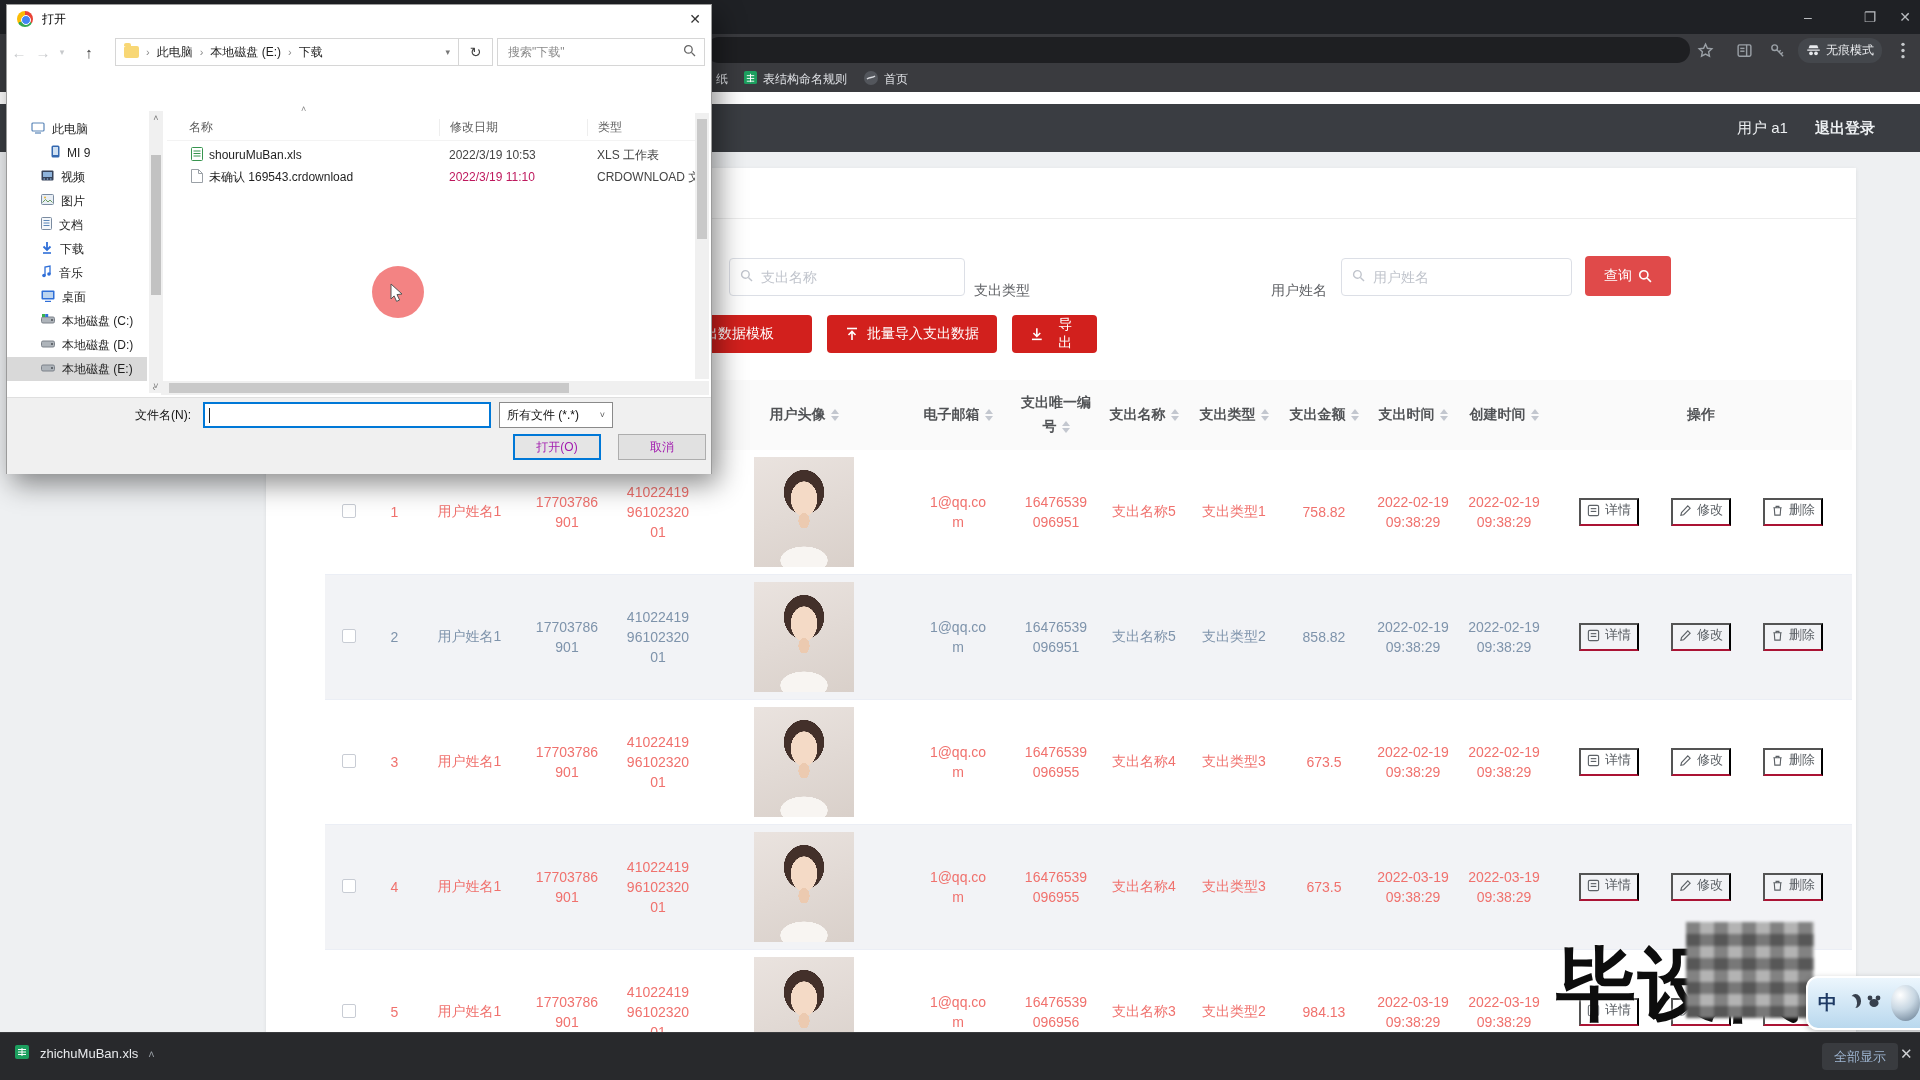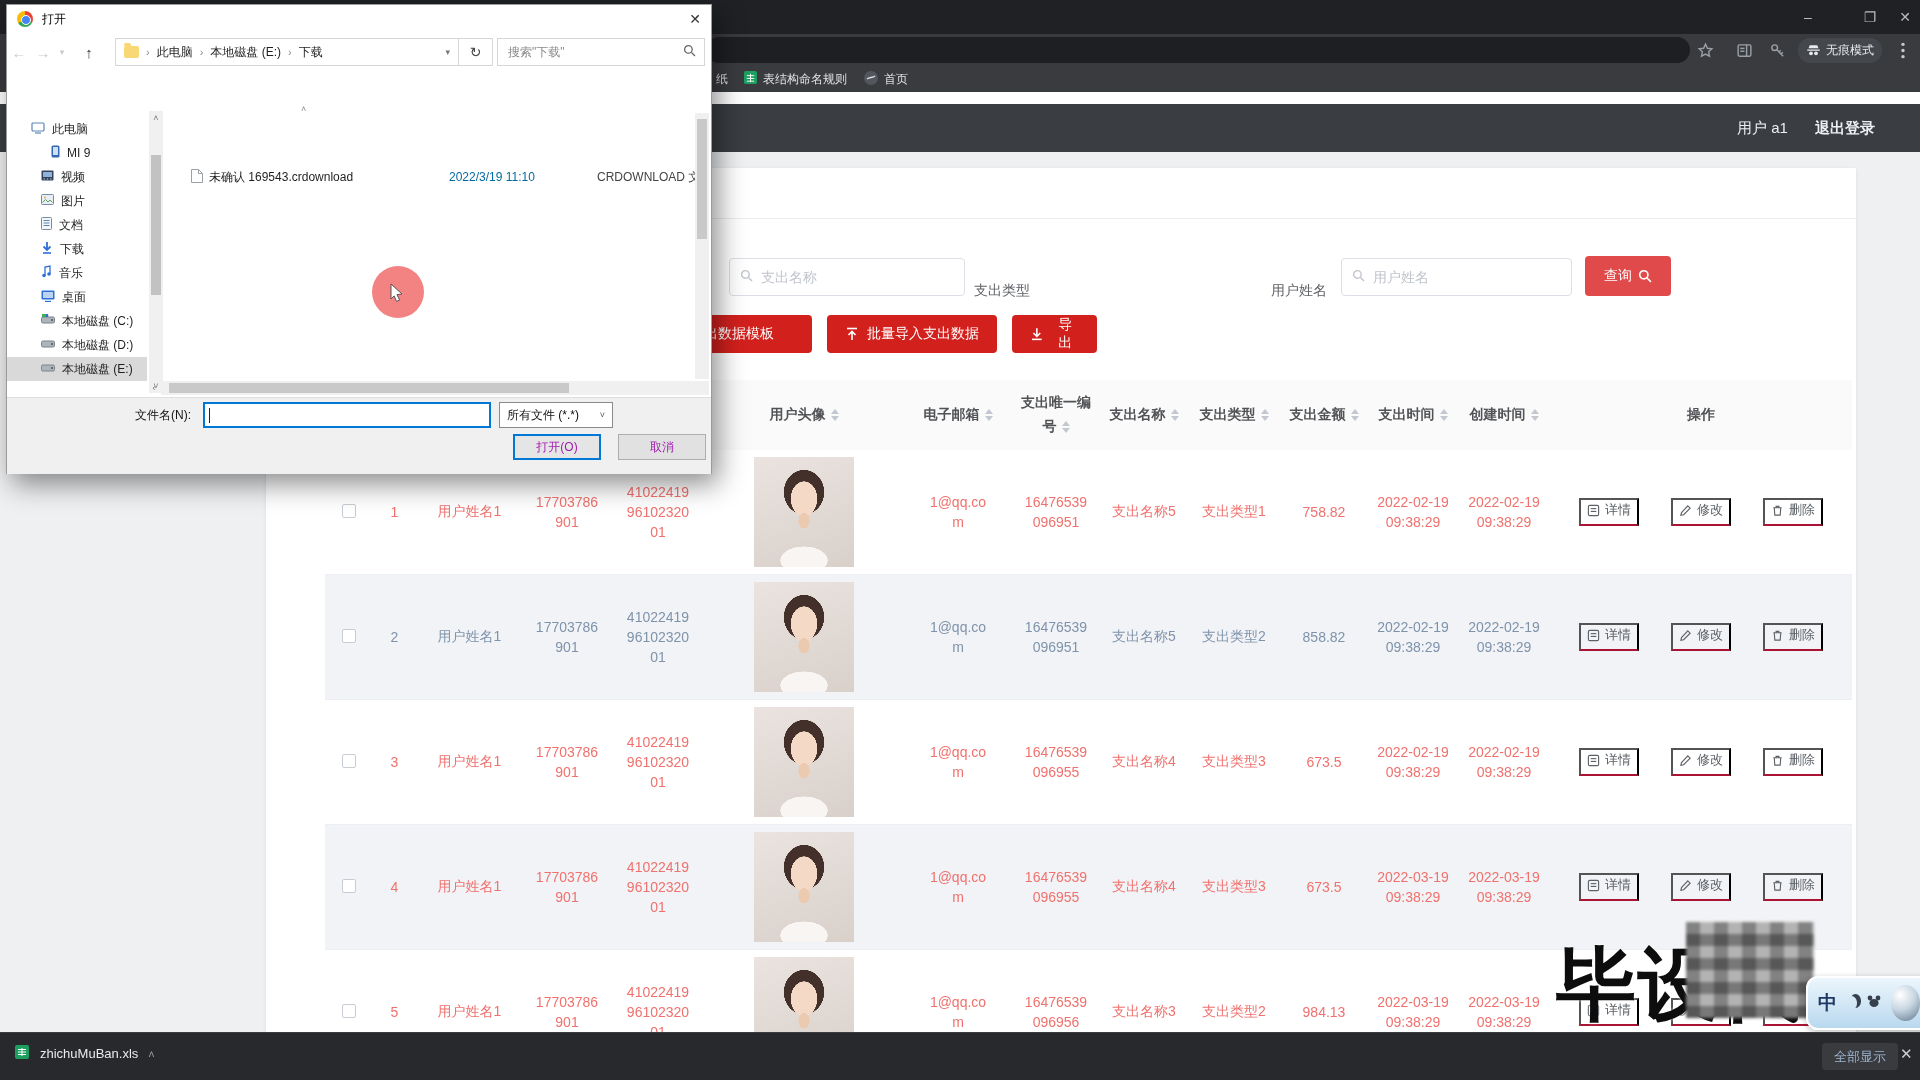--- a/index.html
+++ b/index.html
@@ -705,29 +705,45 @@
         <span>本地磁盘 (E:)</span>
       </div>
     </div>
     <div class="sscroll">
       <div style="position:absolute;left:0;top:2px;width:14px;">˄</div>
       <div class="thumb"></div>
       <div style="position:absolute;left:0;bottom:2px;width:14px;">˅</div>
     </div>
 
     <div style="position:absolute;left:294px;top:99px;color:#8a8a8a;font-size:9px;">˄</div>
+    <div class="listhead">
+      <span style="width:272px;padding-left:22px;">名称</span>
+      <span style="width:148px;border-left:1px solid #eee;padding-left:10px;">修改日期</span>
+      <span style="flex:1;border-left:1px solid #eee;padding-left:10px;">类型</span>
+    </div>
+    <div class="fr" style="top:139px;">
+      <span class="fcell" style="width:272px;padding-left:24px;">
+        <span><svg width="12" height="14" viewBox="0 0 12 14">
+              <rect x="0.5" y="0.5" width="11" height="13" rx="1" fill="#fff" stroke="#37954f"></rect>
+              <path d="M2.5 4h7M2.5 6.5h7M2.5 9h7" stroke="#37954f"></path>
+            </svg></span>
+        <span>shouruMuBan.xls</span>
+      </span>
+      <span class="fcell" style="width:148px;padding-left:10px;color:#444;">2022/3/19 10:53</span>
+      <span class="fcell" style="flex:1;padding-left:10px;color:#444;">XLS 工作表</span>
+    </div>
     <div class="fr" style="top:161px;">
       <span class="fcell" style="width:272px;padding-left:24px;">
         <span><svg width="12" height="14" viewBox="0 0 12 14">
               <path d="M0.5 0.5h7l4 4v9h-11z" fill="#fff" stroke="#9aa0a6"></path>
               <path d="M7.5 0.5v4h4" fill="none" stroke="#9aa0a6"></path>
             </svg></span>
         <span>未确认 169543.crdownload</span>
       </span>
-      <span class="fcell" style="width:148px;padding-left:10px;color:#0369a1;">2022/3/19 11:10</span>
+      <span class="fcell" style="width:148px;padding-left:10px;color:#be185d;">2022/3/19 11:10</span>
       <span class="fcell" style="flex:1;padding-left:10px;color:#444;">CRDOWNLOAD 文件</span>
     </div>
     <div class="vscroll">
         <div class="thumb"></div>
       </div>
     <div class="hscroll">
       <span style="width:14px;text-align:center;">‹</span>
       <span class="track">
           <span class="thumb"></span>
         </span>

